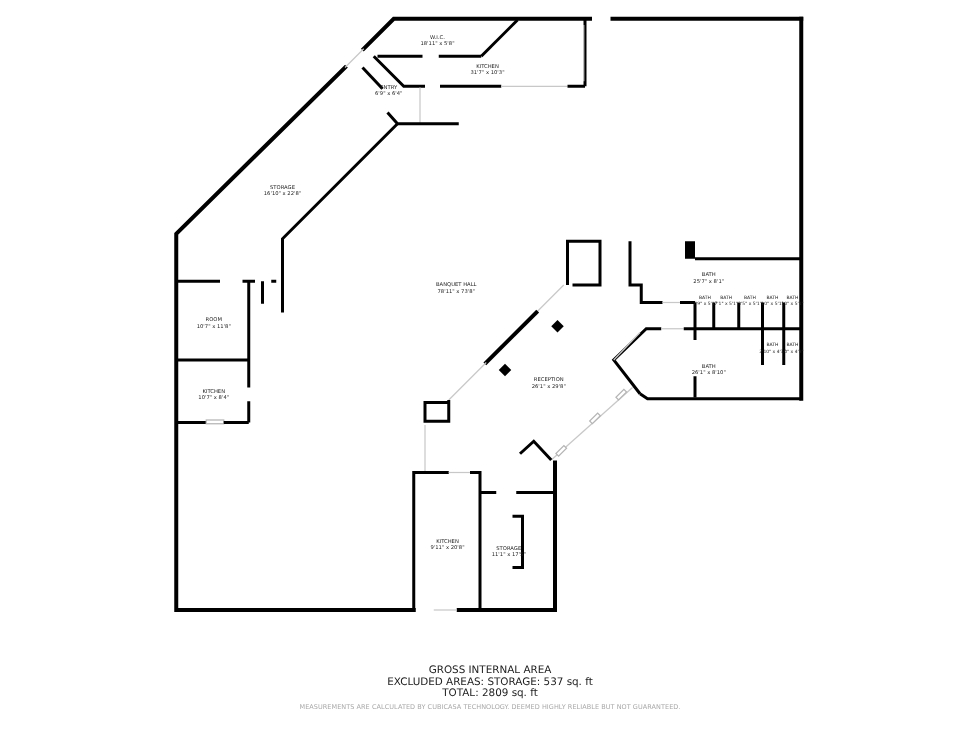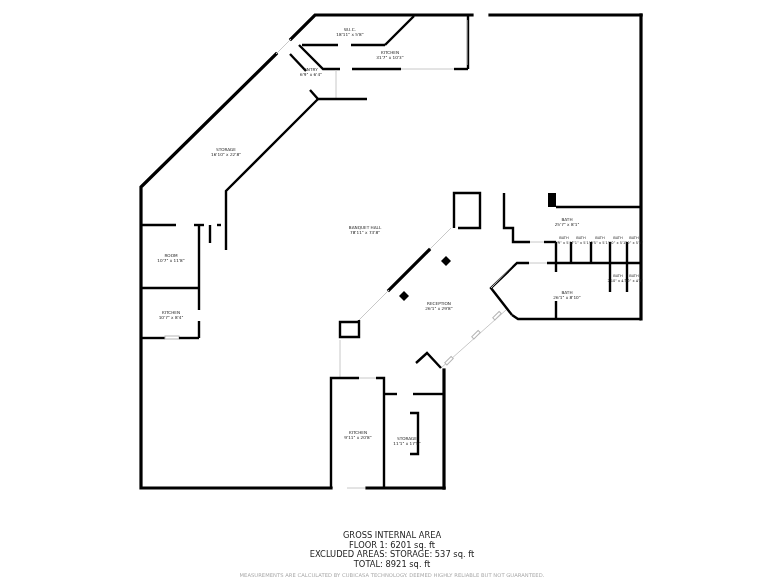--- a/index.html
+++ b/index.html
@@ -183,17 +183,16 @@
       <span>9'11" x 20'8"</span>
     </div>
   <div class="room-label" style="left:407px;top:436px;">
       <span>STORAGE</span>
       <span>11'1" x 17'5"</span>
     </div>
 </div>
 
 <div id="summary">
   <div>GROSS INTERNAL AREA</div>
-  <div>FLOOR 1: 6201 sq. ft</div>
   <div>EXCLUDED AREAS: STORAGE: 537 sq. ft</div>
-  <div>TOTAL: 8921 sq. ft</div>
+  <div>TOTAL: 2809 sq. ft</div>
   <div class="disclaimer">MEASUREMENTS ARE CALCULATED BY CUBICASA TECHNOLOGY. DEEMED HIGHLY RELIABLE BUT NOT GUARANTEED.</div>
 </div>
 
 </body></html>

